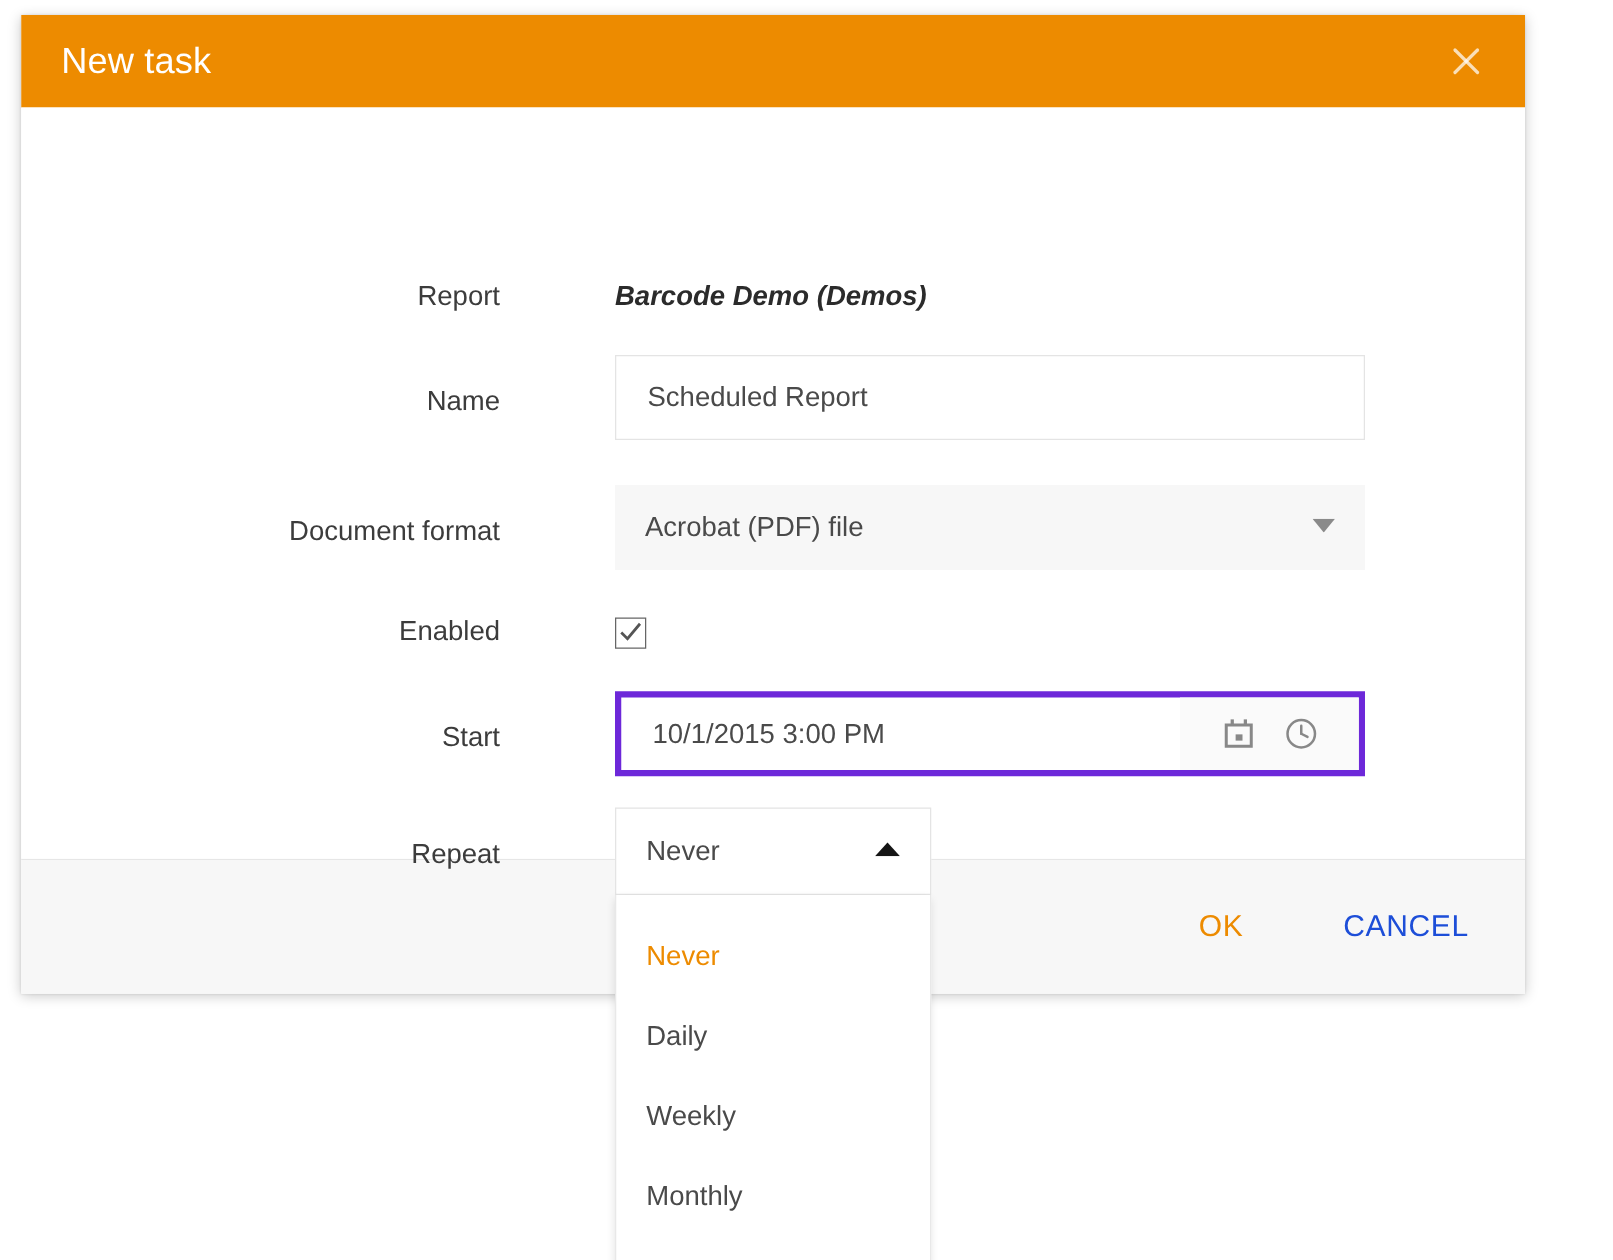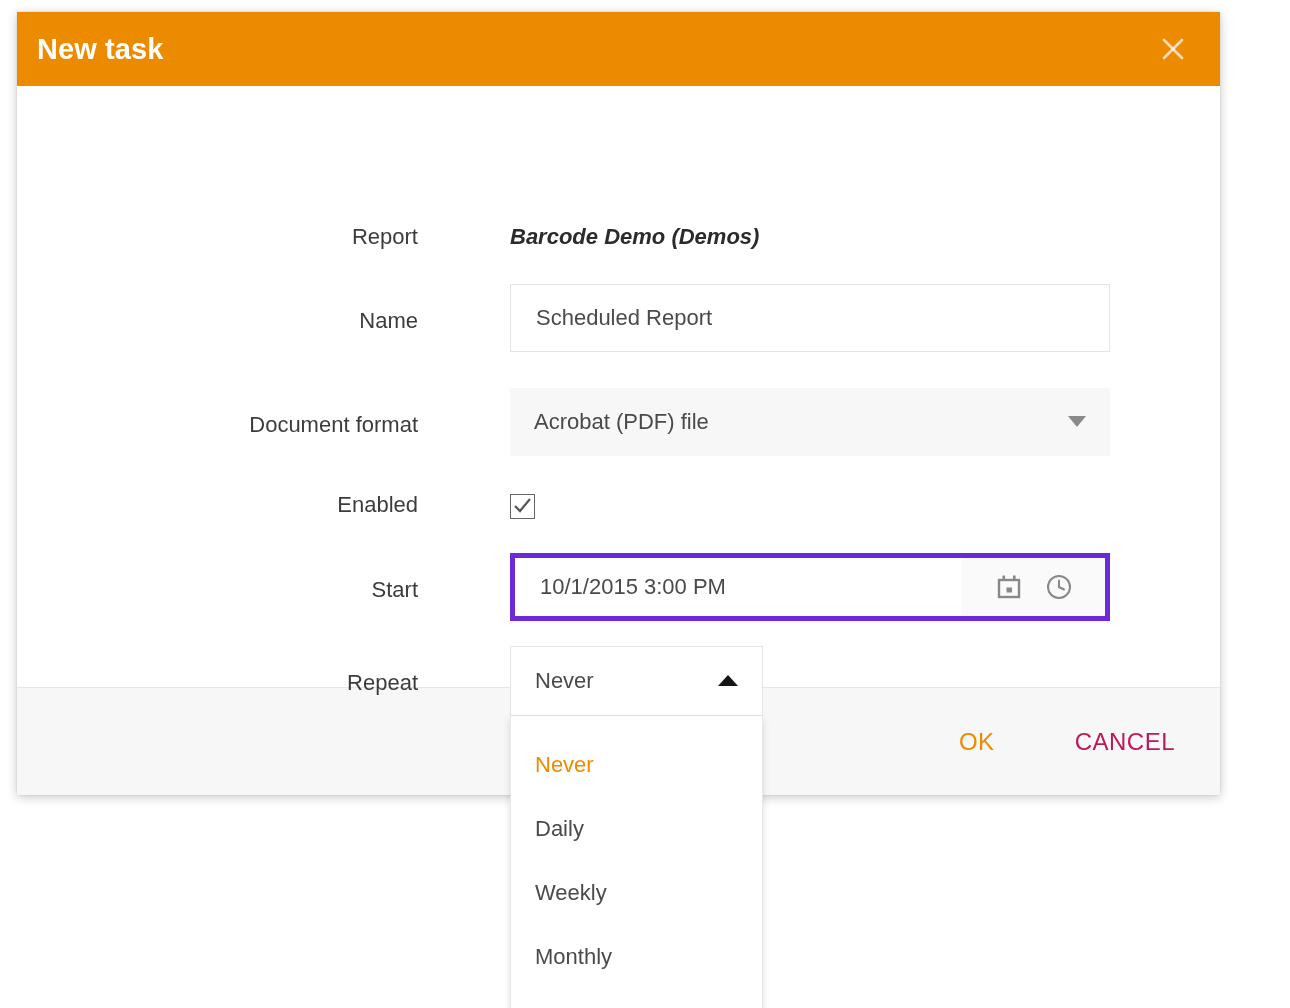--- a/index.html
+++ b/index.html
@@ -33,23 +33,23 @@
     position: relative;
     height: 74px;
     background: #ED8B00;
     display: flex;
     align-items: center;
   }
 
   .dialog-title {
     color: #ffffff;
     font-size: 29px;
-    font-weight: 700;
+    font-weight: 400;
     letter-spacing: 0.1px;
-    margin-left: 20px;
+    margin-left: 32px;
     line-height: 1;
   }
 
   .close-btn {
     position: absolute;
     right: 30px;
     top: 50%;
     transform: translateY(-50%);
     width: 34px;
     height: 34px;
@@ -63,21 +63,21 @@
   
   .dialog-body {
     background: #ffffff;
     padding: 0;
     height: 601px;
     position: relative;
   }
 
   .form-row {
     position: absolute;
-    left: 18px;
+    left: 0;
     width: 100%;
     display: flex;
     align-items: flex-start;
   }
 
   .field-label {
     width: 383px;
     text-align: right;
     font-size: 22px;
     color: #3c3c3c;
@@ -257,21 +257,21 @@
   .footer-btn {
     font-size: 24px;
     letter-spacing: 0.5px;
     background: none;
     border: none;
     cursor: pointer;
     font-family: "Liberation Sans", sans-serif;
     padding: 10px 14px;
   }
   .btn-ok { color: #ED8B00; margin-right: 52px; }
-  .btn-cancel { color: #be185d; }
+  .btn-cancel { color: #1d4ed8; }
 </style>
 </head>
 <body>
 
 <div id="stage">
 
   <div class="dialog">
 
     <div class="dialog-header">
       <div class="dialog-title">New task</div>

